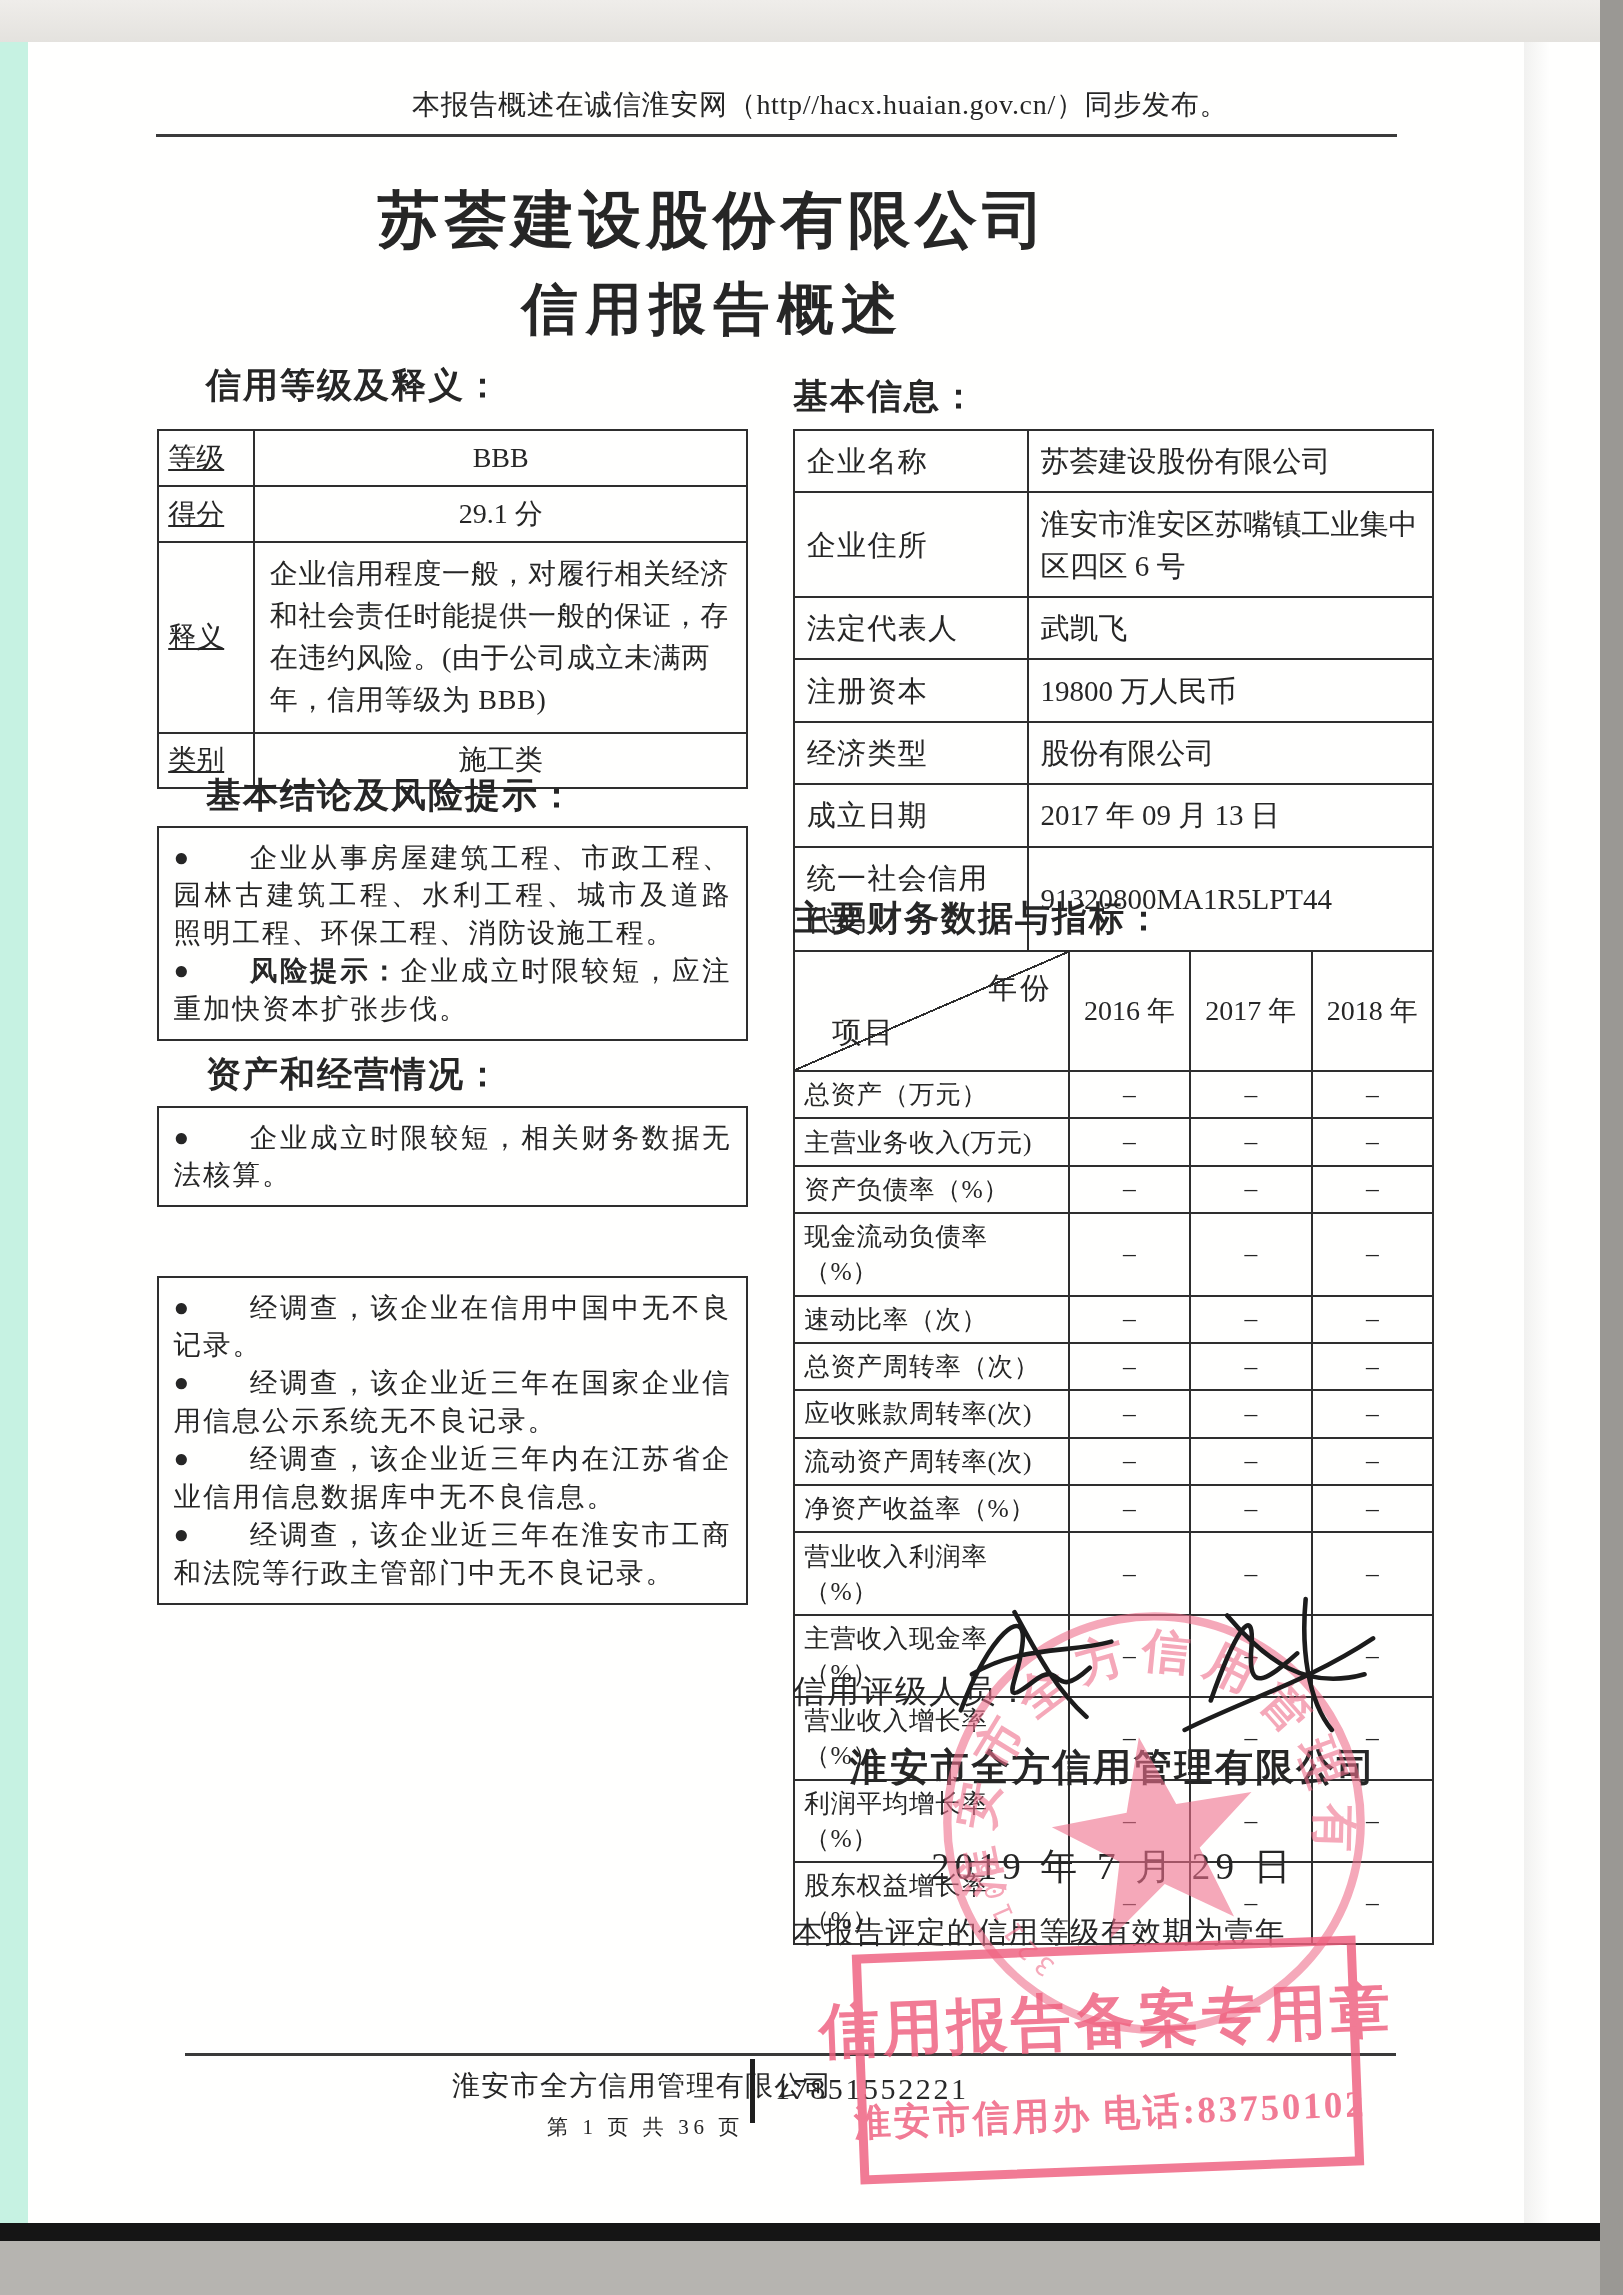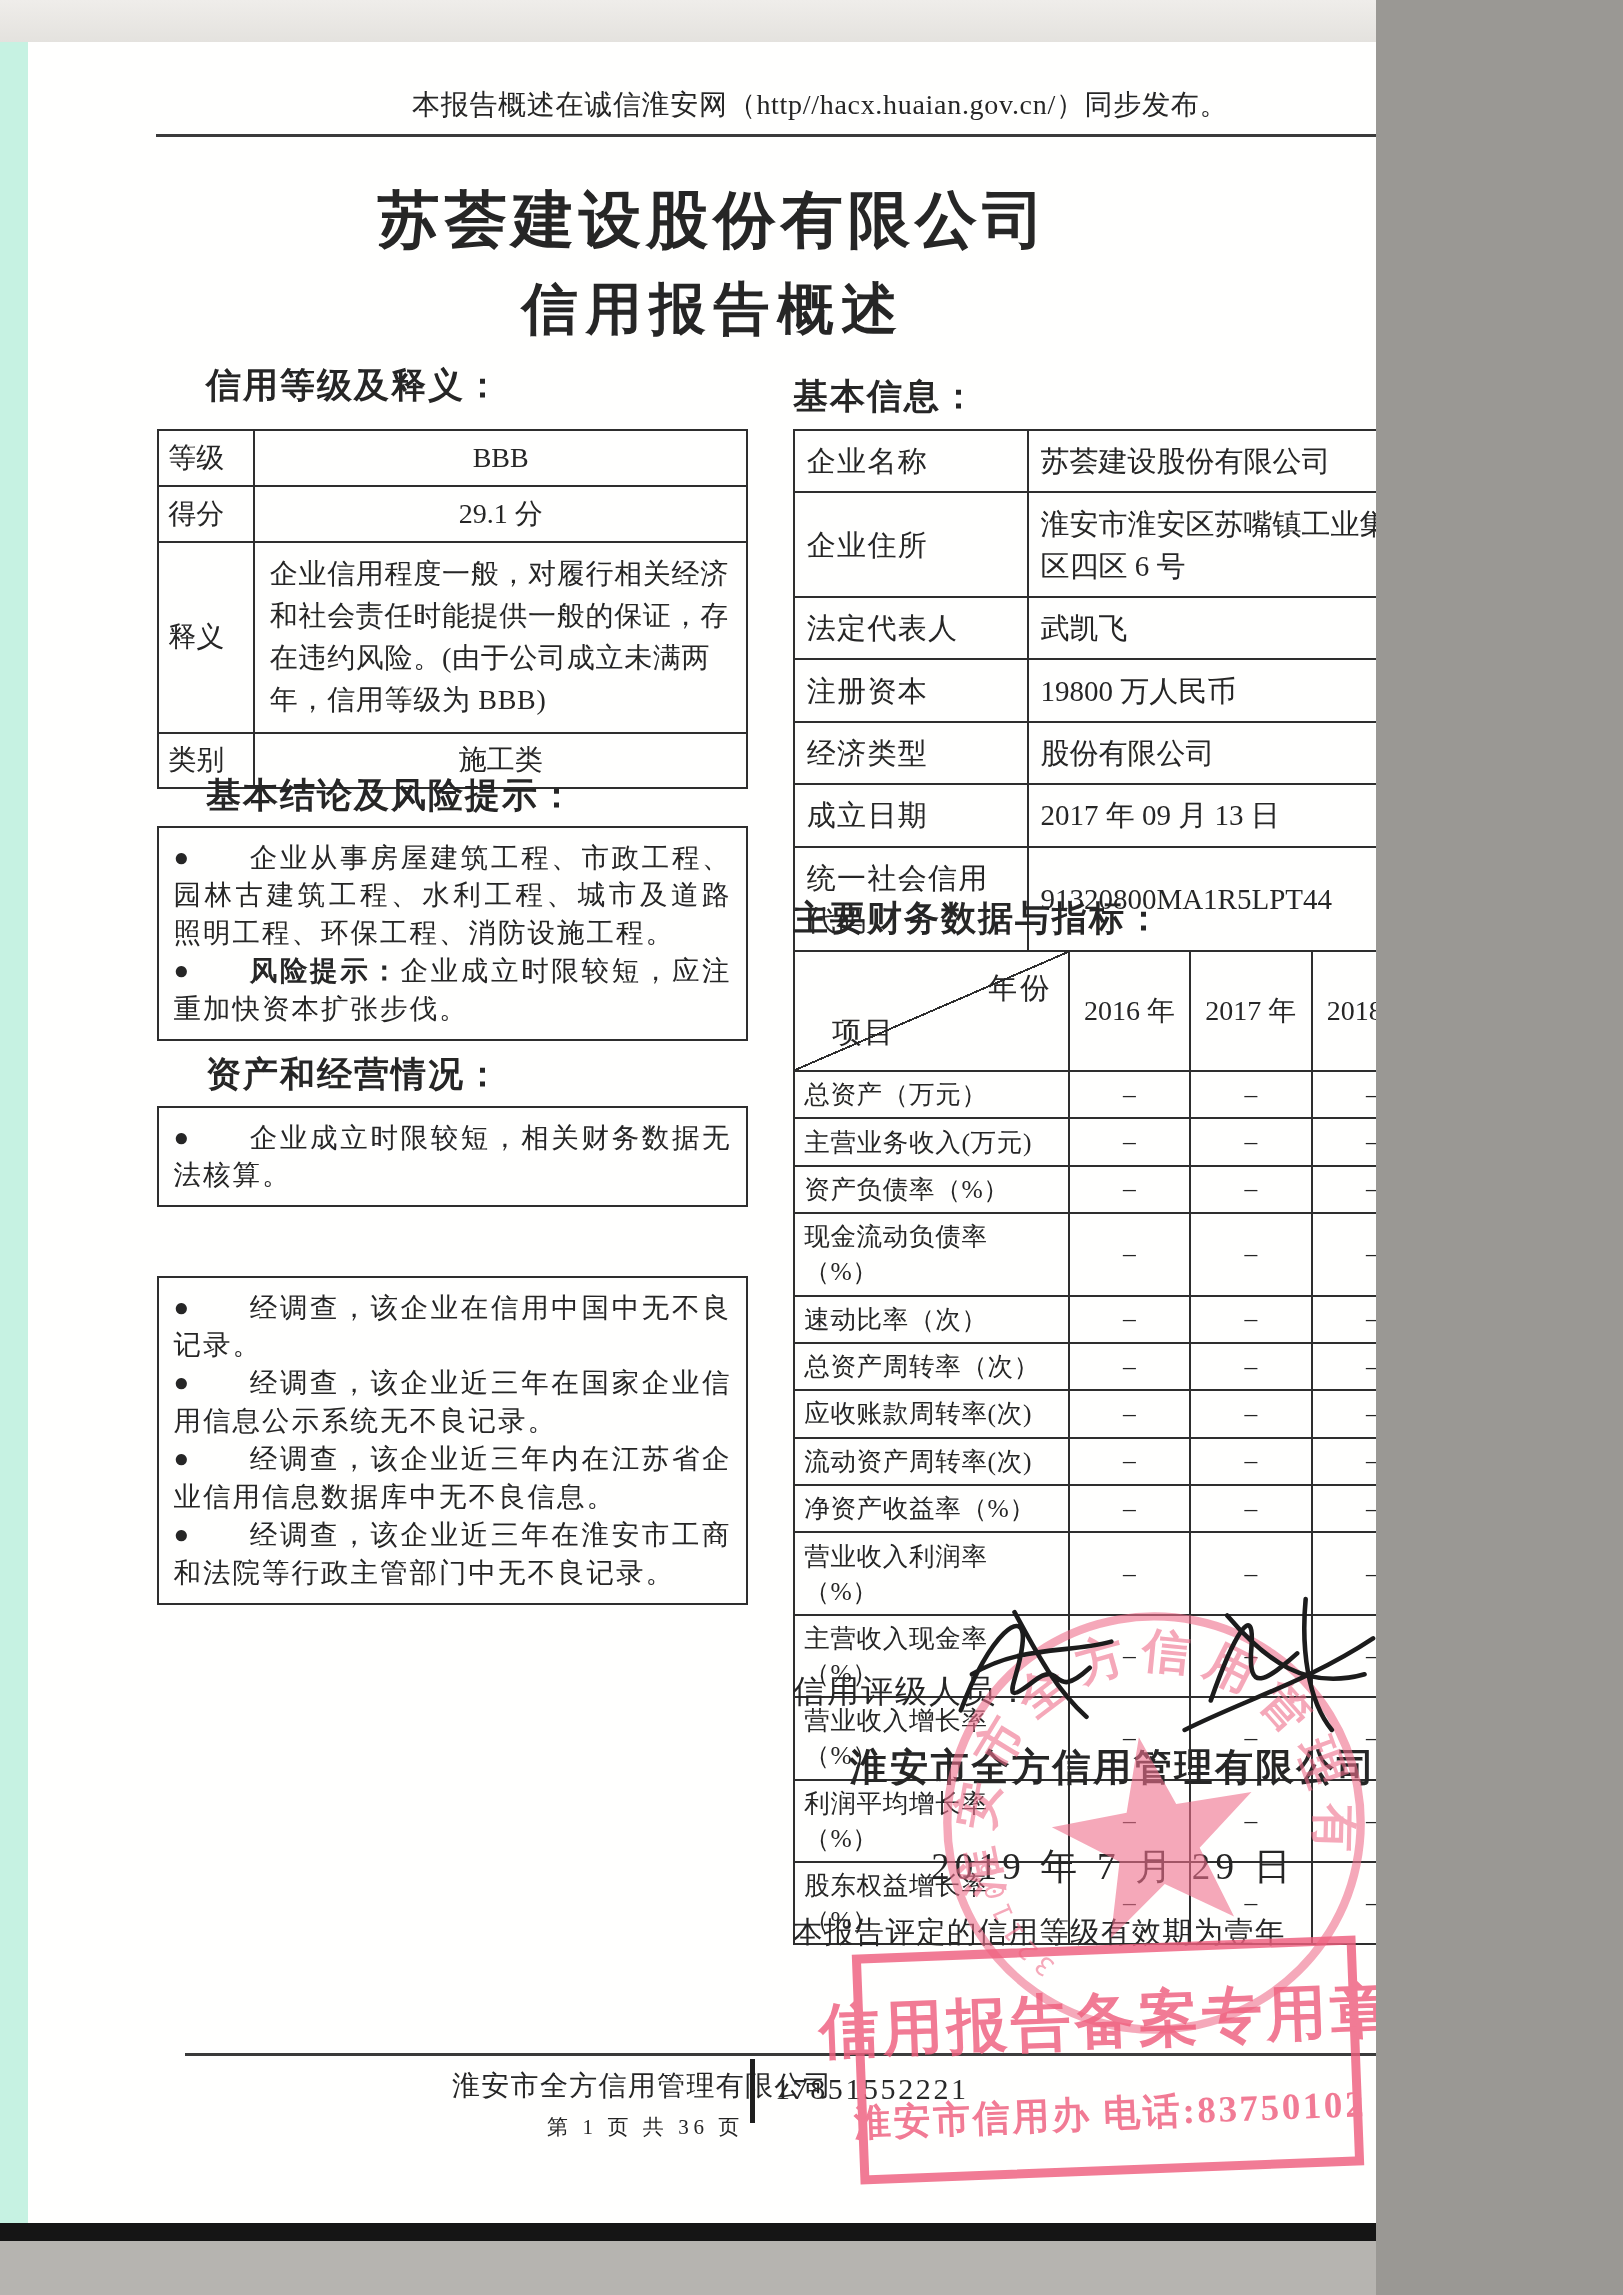--- a/index.html
+++ b/index.html
@@ -1,16 +1,16 @@
 <!DOCTYPE html>
 <html style="font-size:10.5px"><head>
 <meta charset="utf-8">
 <style>
   html,body{margin:0;padding:0;background:#9a9894;}
-  .scan{position:relative;width:1376px;height:2295px;overflow:hidden;background:#f2f0ec;
+  .scan{position:relative;width:1600px;height:2295px;overflow:hidden;background:#f2f0ec;
         font-family:"Liberation Serif","DejaVu Serif",serif;color:#262626;}
   
   .top-band{position:absolute;left:0;top:0;width:1624px;height:42px;
             background:linear-gradient(to bottom,#efedea,#e4e2de);}
   .mint-strip{position:absolute;left:0;top:42px;width:27.5px;height:2181px;background:#c6f2e2;}
   .paper{position:absolute;left:27.5px;top:42px;width:1596px;height:2181px;background:#fffffe;}
   .fold-line{position:absolute;left:1524px;top:42px;width:26px;height:2181px;
              background:linear-gradient(to right,rgba(120,120,115,0.10),rgba(120,120,115,0.0));}
   .bottom-black{position:absolute;left:0;top:2223px;width:1624px;height:17.7px;background:#151515;}
   .bottom-gray{position:absolute;left:0;top:2241px;width:1624px;height:55px;background:#b6b4b0;}
@@ -24,21 +24,21 @@
   .title2{position:absolute;left:0;top:272px;width:1427px;text-align:center;
           font-size:56px;font-weight:bold;letter-spacing:7.9px;}
 
   .sec-heading{position:absolute;font-size:35px;font-weight:bold;letter-spacing:2px;white-space:nowrap;}
 
   
   .h-rating{left:206px;top:362px;}
   table{border-collapse:collapse;}
   .rating-table{position:absolute;left:157px;top:429px;width:591px;font-size:28px;}
   .rating-table td{border:2.6px solid #2e2e2e;padding:7.9px 9.2px;vertical-align:middle;}
-  .rating-table td.lbl{width:76px;text-align:left;}
+  .rating-table td.lbl{width:76px;text-align:left;text-decoration:underline;}
   .rating-table td.val{text-align:center;border-radius:23px;}
   .rating-table tr.single td{height:38px;}
   .rating-table td.val-long{text-align:left;line-height:1.5;padding:10.5px 14.4px;letter-spacing:0.7px;border-radius:30px;}
 
   .h-conclusion{left:206px;top:772px;}
   .bullet-box{position:absolute;left:157px;width:591px;border:2.6px solid #2e2e2e;background:transparent;
               padding:10.5px 14.4px;font-size:27.5px;line-height:1.38;letter-spacing:2px;text-align:justify;box-sizing:border-box;}
   .box-conclusion{top:826px;font-family:Liberation Serif, serif;}
   .h-assets{left:206px;top:1051px;}
   .box-assets{top:1106px;}

